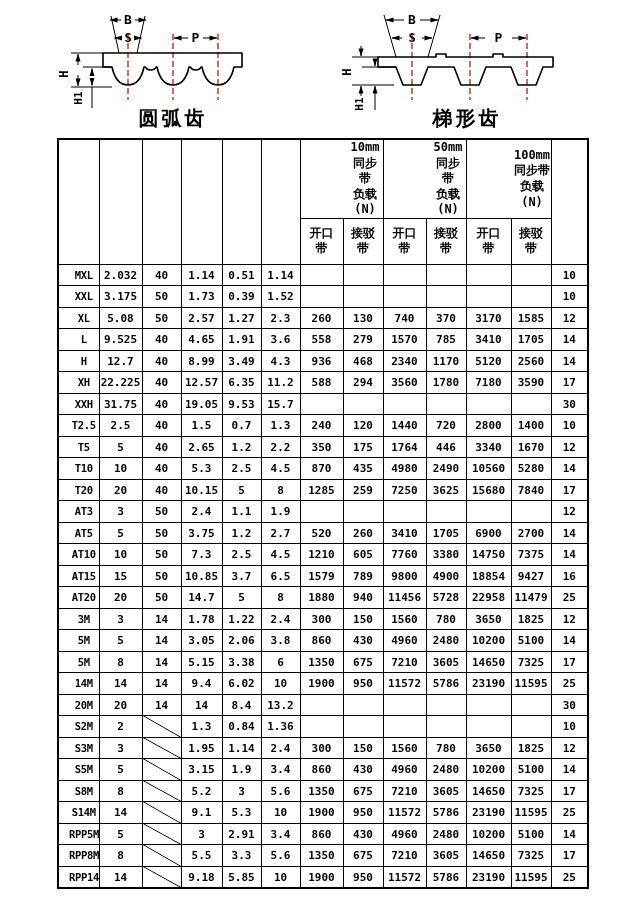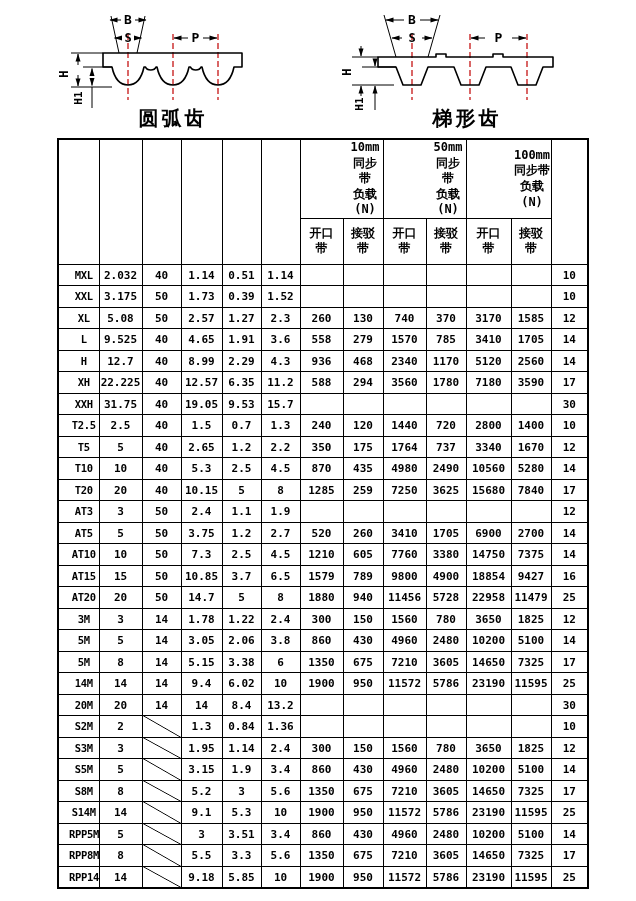--- a/index.html
+++ b/index.html
@@ -291,21 +291,21 @@
           <td>785</td>
           <td>3410</td>
           <td>1705</td>
           <td>14</td>
         </tr>
         <tr>
           <td class="model-col">H</td>
           <td>12.7</td>
           <td>40</td>
           <td>8.99</td>
-          <td>2.29</td>
+          <td>3.49</td>
           <td>4.3</td>
           <td>936</td>
           <td>468</td>
           <td>2340</td>
           <td>1170</td>
           <td>5120</td>
           <td>2560</td>
           <td>14</td>
         </tr>
         <tr>
@@ -356,21 +356,21 @@
         <tr>
           <td class="model-col">T5</td>
           <td>5</td>
           <td>40</td>
           <td>2.65</td>
           <td>1.2</td>
           <td>2.2</td>
           <td>350</td>
           <td>175</td>
           <td>1764</td>
-          <td>737</td>
+          <td>446</td>
           <td>3340</td>
           <td>1670</td>
           <td>12</td>
         </tr>
         <tr>
           <td class="model-col">T10</td>
           <td>10</td>
           <td>40</td>
           <td>5.3</td>
           <td>2.5</td>
@@ -633,21 +633,21 @@
           <td>11595</td>
           <td>25</td>
         </tr>
         <tr>
           <td class="model-col">RPP5M</td>
           <td>5</td>
           <td class="slash-cell">
             <div class="slash"></div>
           </td>
           <td>3</td>
-          <td>3.51</td>
+          <td>2.91</td>
           <td>3.4</td>
           <td>860</td>
           <td>430</td>
           <td>4960</td>
           <td>2480</td>
           <td>10200</td>
           <td>5100</td>
           <td>14</td>
         </tr>
         <tr>

